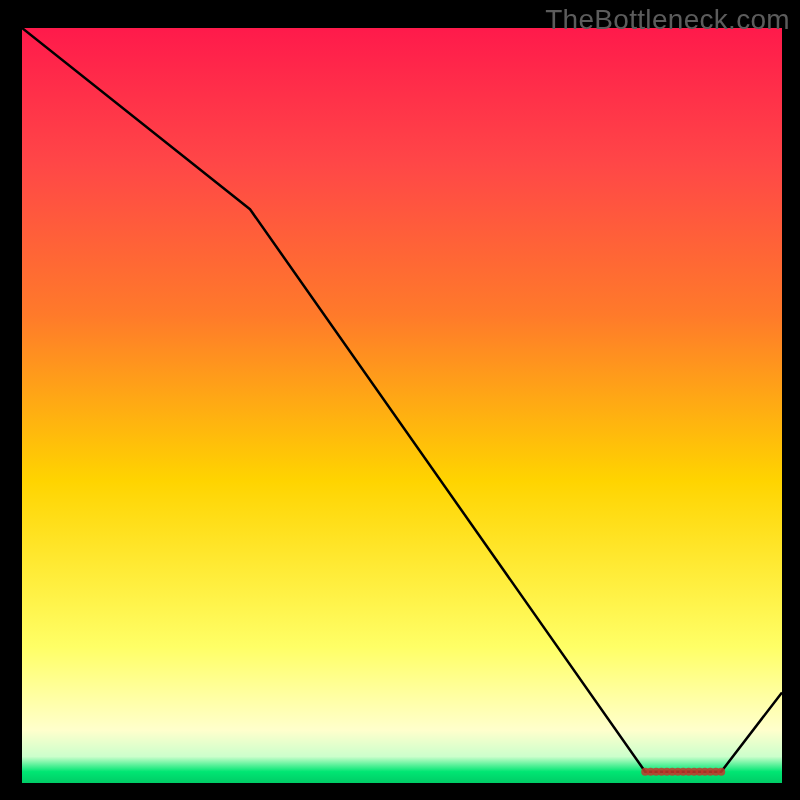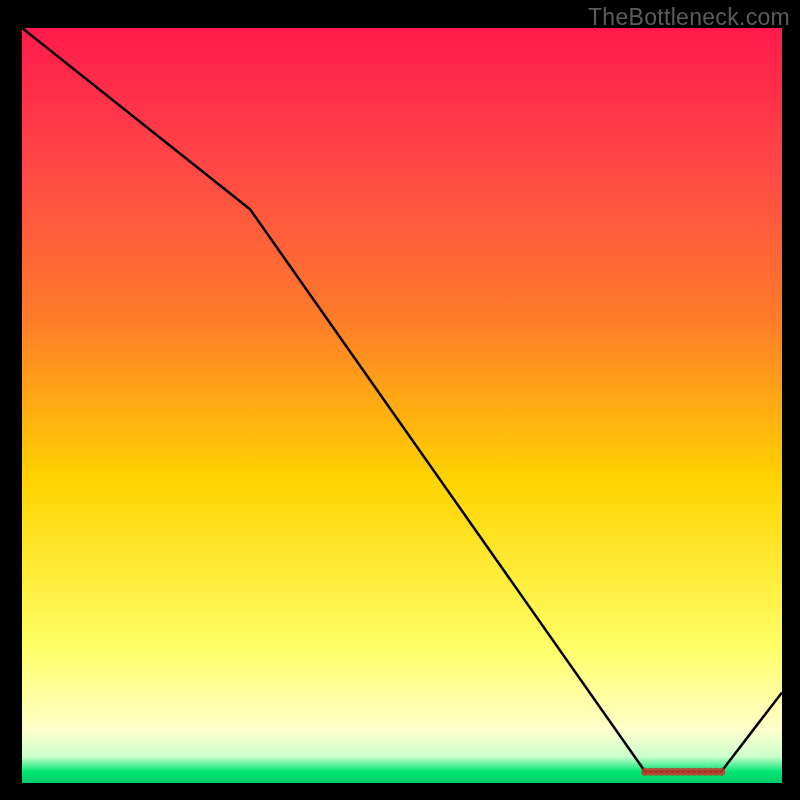--- a/index.html
+++ b/index.html
@@ -15,21 +15,21 @@
     position: relative;
     width: 800px;
     height: 800px;
     background: #000;
   }
   .watermark {
     position: absolute;
     top: 4px;
     right: 10px;
     color: #5c5c5c;
-    font-size: 23px;
+    font-size: 28px;
     font-weight: 500;
     letter-spacing: 0.3px;
     z-index: 5;
   }
   .plot {
     position: absolute;
     left: 22px;
     top: 28px;
     width: 760px;
     height: 755px;

